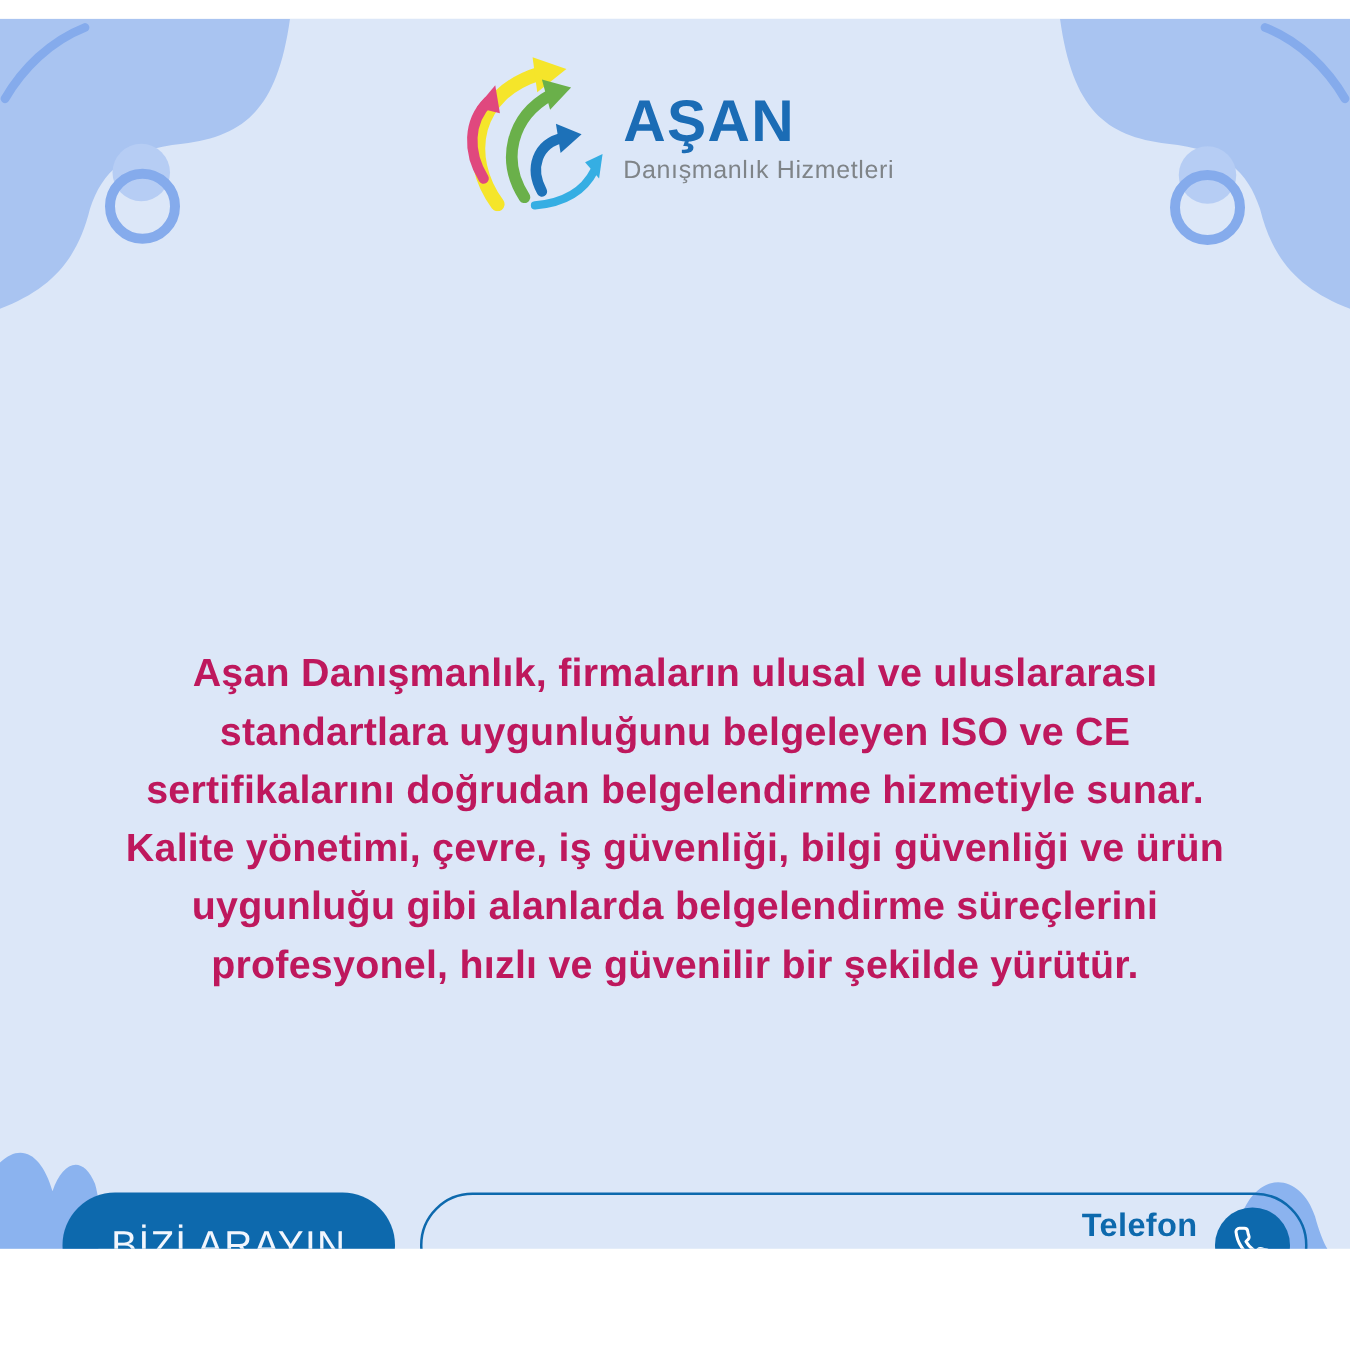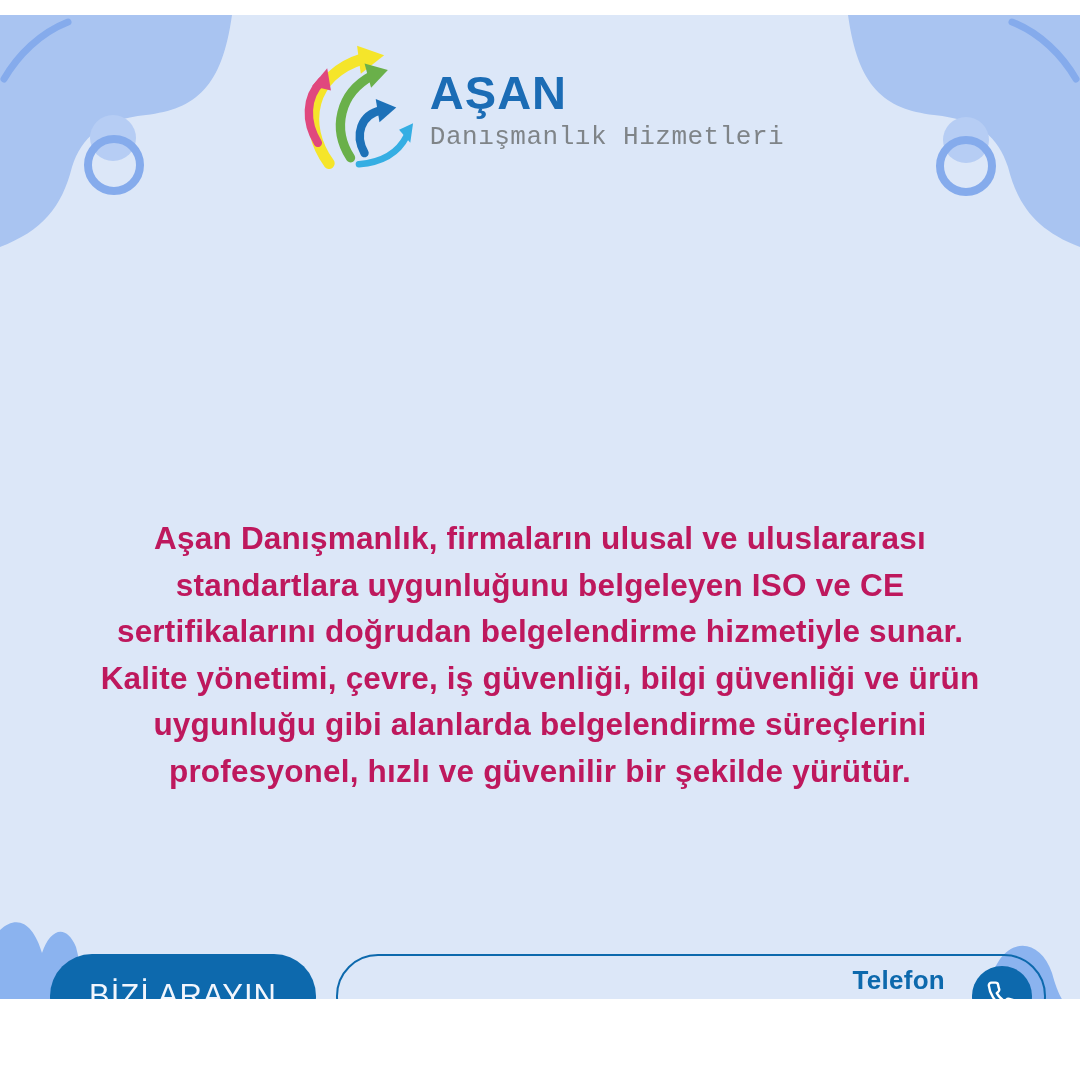--- a/index.html
+++ b/index.html
@@ -31,21 +31,21 @@
   .logo{
     position:absolute;top:28px;left:0;width:1080px;
     display:flex;justify-content:center;align-items:center;gap:10px;
   }
   .logo-mark{width:124px;height:126px;flex:0 0 auto;}
   .logo-text{display:flex;flex-direction:column;align-items:flex-start;margin-top:8px;}
   .logo-name{
     color:var(--logo-blue);font-size:47px;font-weight:bold;letter-spacing:1px;line-height:1.05;
   }
   .logo-tagline{
-    color:var(--tagline-gray);font-size:26px;font-weight:normal;letter-spacing:.5px;margin-top:4px;font-family:Liberation Mono, monospace;
+    color:var(--tagline-gray);font-size:20px;font-weight:normal;letter-spacing:.5px;margin-top:4px;
   }
 
   
   .title{
     position:absolute;top:208px;left:90px;width:900px;
     text-align:center;color:var(--primary-blue);
     font-size:100px;font-weight:bold;line-height:1.22;letter-spacing:0px;
   }
 
   
@@ -61,21 +61,21 @@
     display:flex;gap:20px;align-items:stretch;
   }
   .pill{height:84px;border-radius:42px;display:flex;align-items:center;}
   .call-btn{
     width:266px;background:var(--primary-blue);border:none;cursor:pointer;
     color:#f2f6fd;font-family:"Liberation Sans",sans-serif;
     font-size:31px;letter-spacing:1px;justify-content:center;text-decoration:underline;
   }
   .contact-pill{
     flex:1;background:transparent;border:2.5px solid var(--primary-blue);
-    padding:0 12px 0 24px;justify-content:flex-end;gap:27px;cursor:pointer;
+    padding:0 12px 0 24px;justify-content:flex-end;gap:14px;cursor:pointer;
   }
   .contact-text{
     display:flex;flex-direction:column;align-items:flex-end;justify-content:center;
     color:var(--primary-blue);line-height:1.15;
   }
   .contact-label{font-size:26px;font-weight:bold;letter-spacing:.3px;}
   .contact-value{font-size:25px;margin-top:3px;text-align:center;}
   .mono-number{font-family:"DejaVu Sans Mono",monospace;font-size:23px;letter-spacing:0;}
   .badge{
     width:60px;height:60px;border-radius:50%;background:var(--primary-blue);

